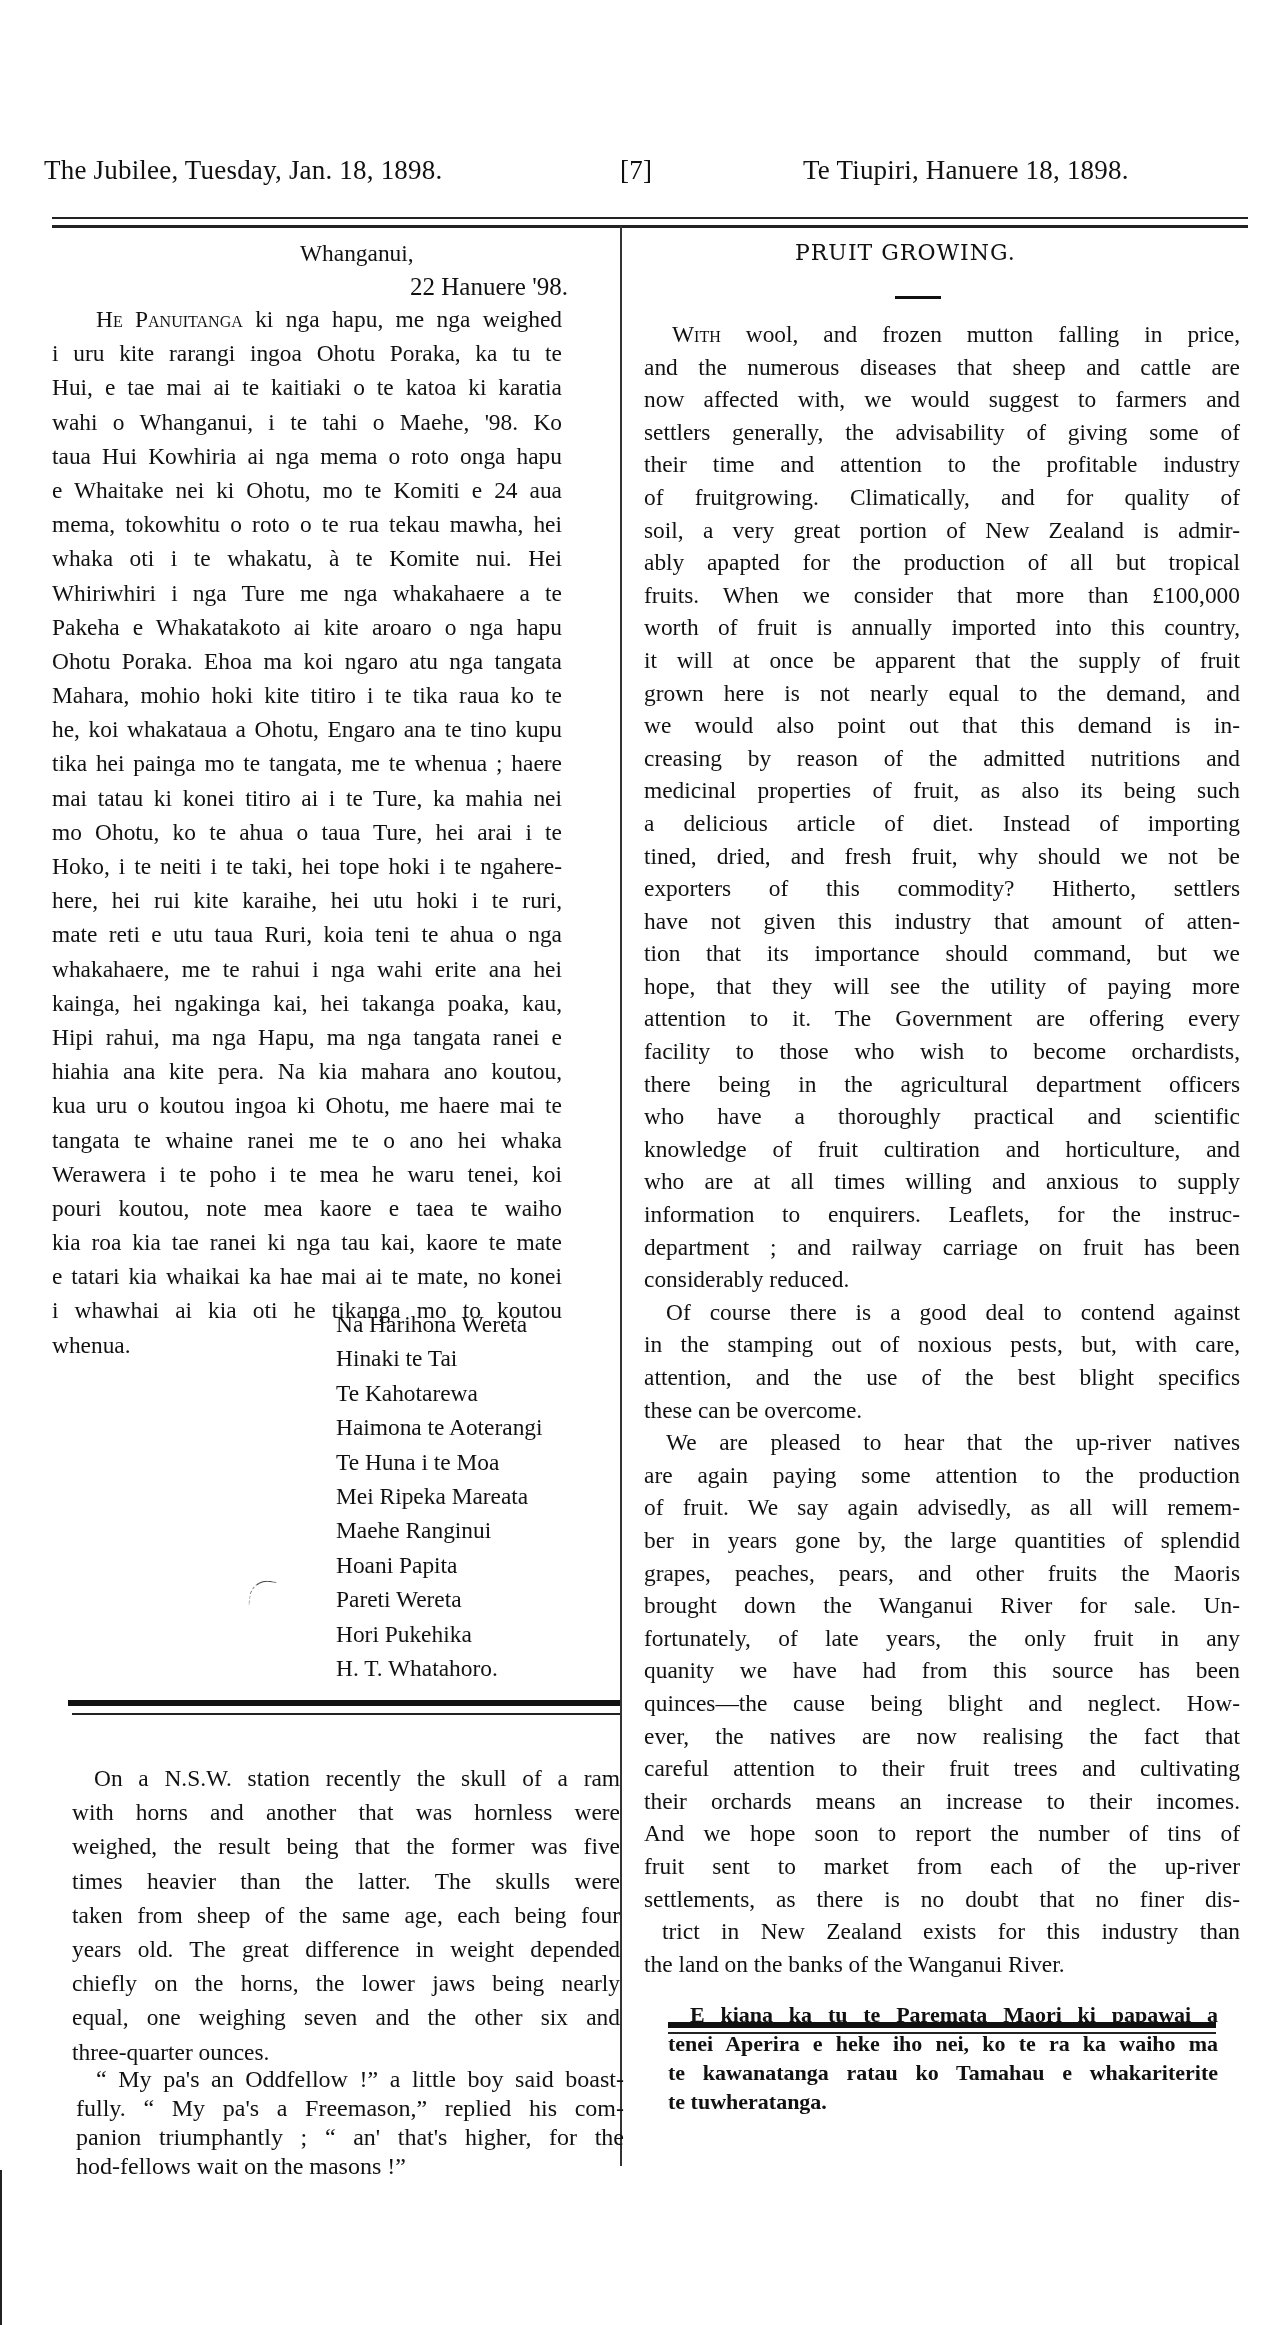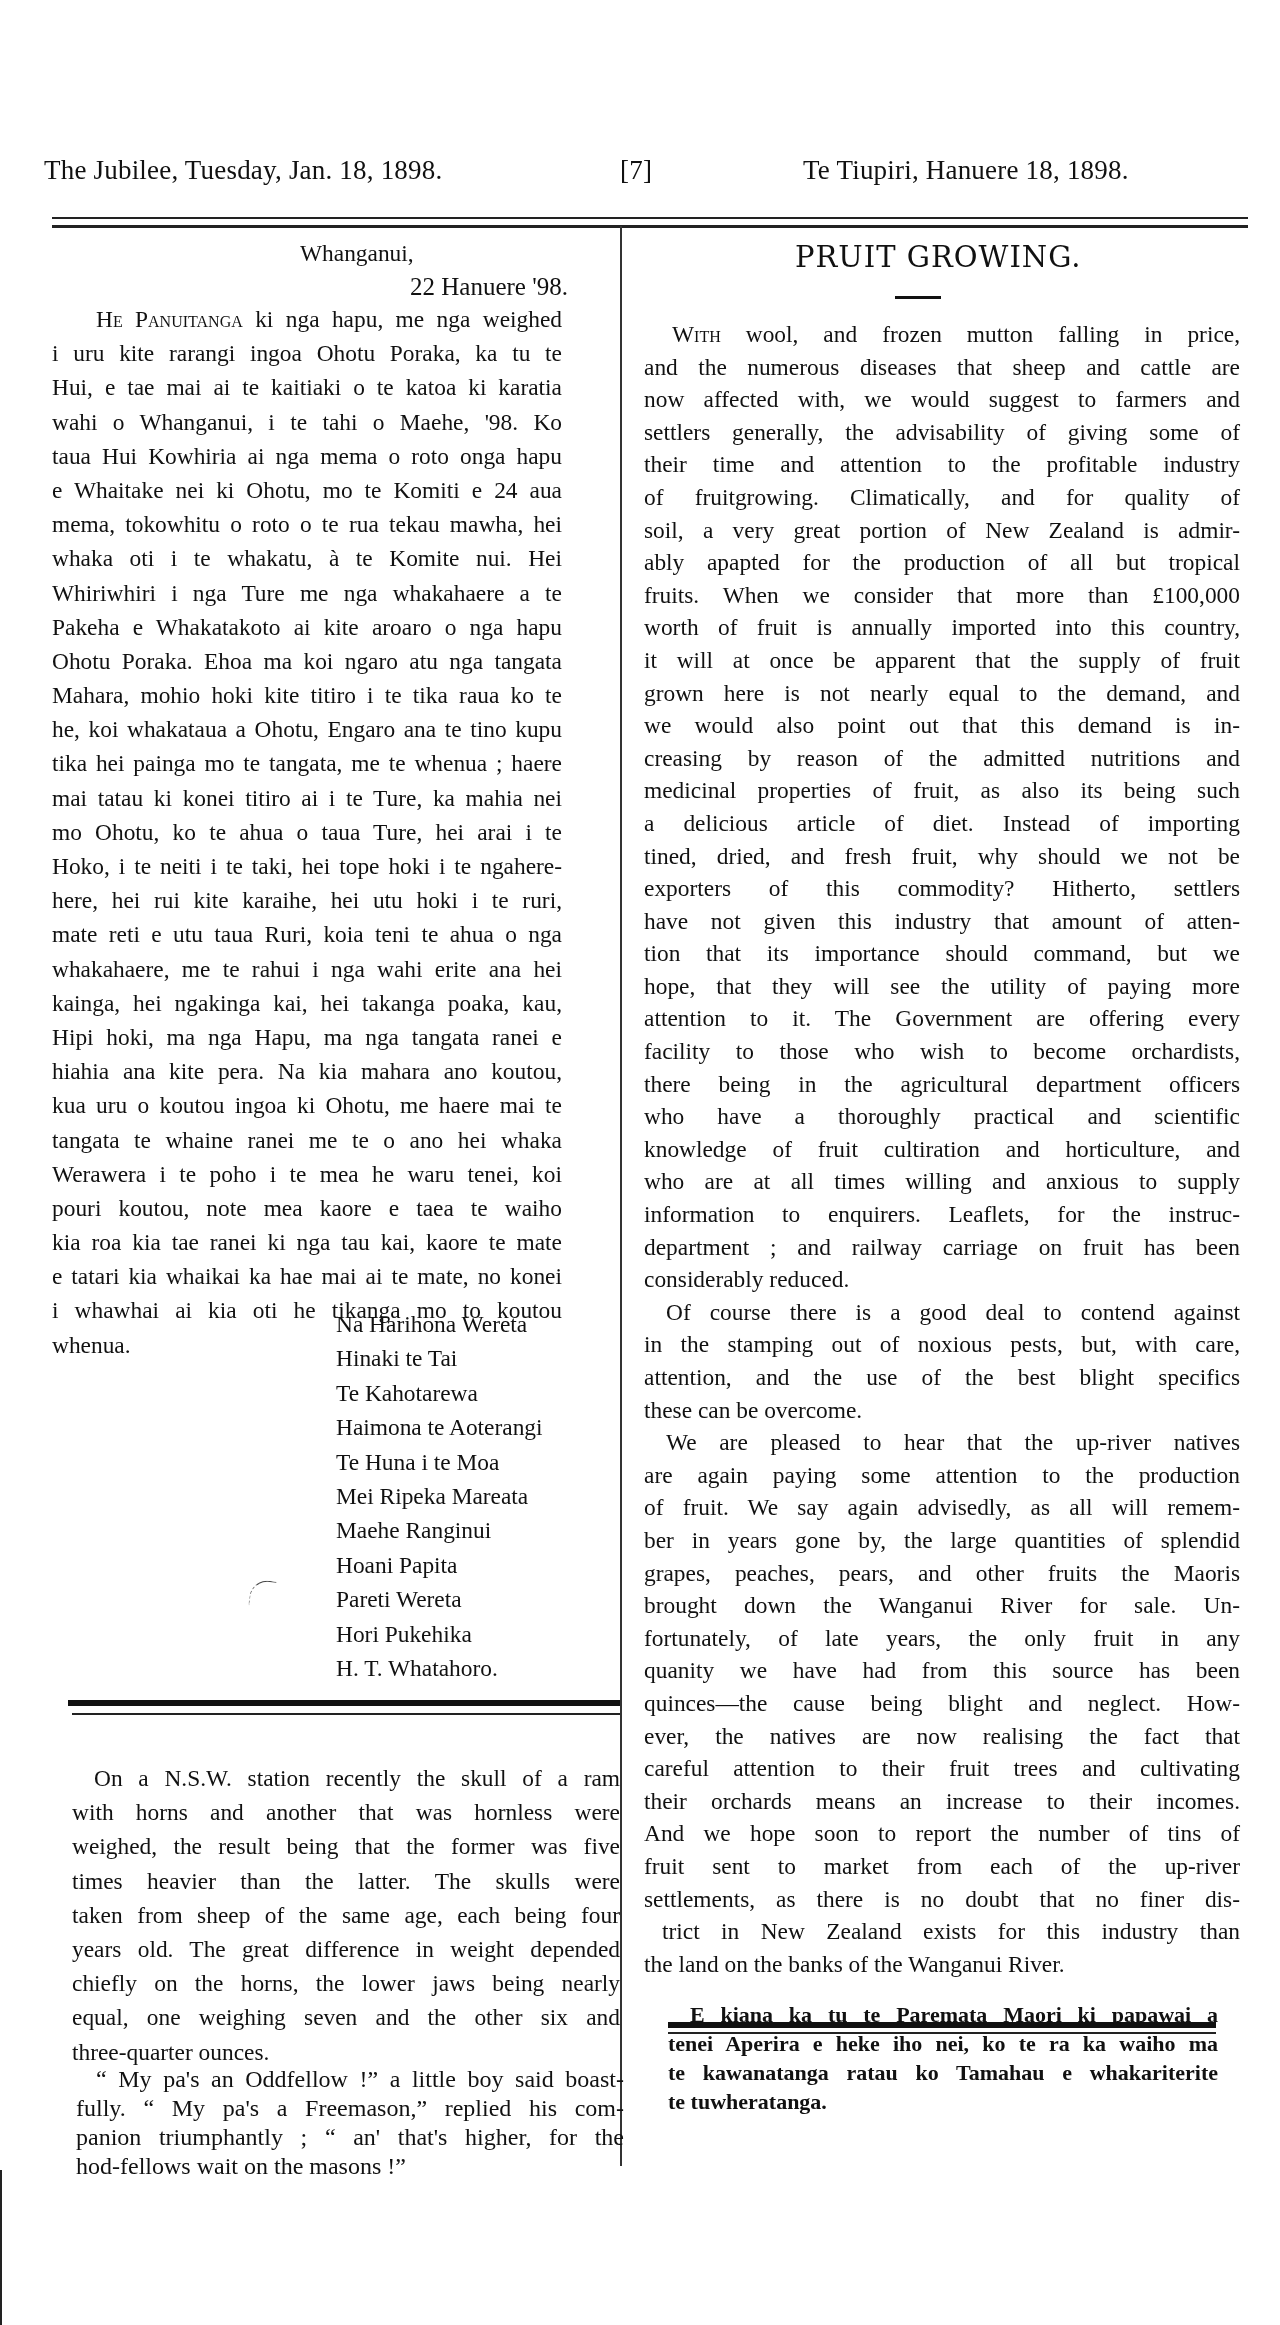--- a/index.html
+++ b/index.html
@@ -8,21 +8,21 @@
     .header-text { font-family: Liberation Serif, serif; font-size: 27px; top: 155px; letter-spacing: 0.2px; white-space: nowrap; }
     .rule-thin { position: absolute; height: 2px; background: #222; }
     .rule-thick { position: absolute; height: 6px; background: #111; }
     .vline { position: absolute; width: 2px; background: #333; }
     .col { position: absolute; font-family: "Liberation Serif", serif; font-size: 23.4px; line-height: 34.2px; text-align: justify; }
     .line { display: block; text-align: justify; text-align-last: justify; white-space: nowrap; height: 34.2px; }
     .line.last { text-align-last: left; }
     .sc { font-variant: small-caps; }
     .sig { position: absolute; font-family: "Liberation Serif", serif; font-size: 23.4px; line-height: 34.4px; left: 336px; }
     .sig div { height: 34.4px; white-space: nowrap; }
-    .title { font-family: "DejaVu Serif", serif; font-size: 29px; letter-spacing: 1px; }
+    .title { font-family: "DejaVu Serif", serif; font-size: 22px; letter-spacing: 1px; }
     .short-rule { position: absolute; width: 46px; height: 3px; background: #111; }
     .bold-col { font-weight: bold; font-family: "Liberation Serif", serif; }
     .tight { line-height: 29px; }
     .tight .line { height: 29px; }
     .blot { position: absolute; border-top: 1.5px solid #444; border-left: 1.5px dashed #777; border-radius: 18px 0 0 0; width: 24px; height: 26px; transform: rotate(8deg); }
   </style>
 </head>
 <body>
 
 <div class="abs header-text" style="left:44px;">The Jubilee, Tuesday, Jan. 18, 1898.</div>
@@ -52,21 +52,21 @@
   <span class="line">Mahara, mohio hoki kite titiro i te tika raua ko te</span>
   <span class="line">he, koi whakataua a Ohotu, Engaro ana te tino kupu</span>
   <span class="line">tika hei painga mo te tangata, me te whenua ; haere</span>
   <span class="line">mai tatau ki konei titiro ai i te Ture, ka mahia nei</span>
   <span class="line">mo Ohotu, ko te ahua o taua Ture, hei arai i te</span>
   <span class="line">Hoko, i te neiti i te taki, hei tope hoki i te ngahere-</span>
   <span class="line">here, hei rui kite karaihe, hei utu hoki i te ruri,</span>
   <span class="line">mate reti e utu taua Ruri, koia teni te ahua o nga</span>
   <span class="line">whakahaere, me te rahui i nga wahi erite ana hei</span>
   <span class="line">kainga, hei ngakinga kai, hei takanga poaka, kau,</span>
-  <span class="line">Hipi hoki, ma nga Hapu, ma nga tangata ranei e</span>
+  <span class="line">Hipi rahui, ma nga Hapu, ma nga tangata ranei e</span>
   <span class="line">hiahia ana kite pera. Na kia mahara ano koutou,</span>
   <span class="line">kua uru o koutou ingoa ki Ohotu, me haere mai te</span>
   <span class="line">tangata te whaine ranei me te o ano hei whaka</span>
   <span class="line">Werawera i te poho i te mea he waru tenei, koi</span>
   <span class="line">pouri koutou, note mea kaore e taea te waiho</span>
   <span class="line">kia roa kia tae ranei ki nga tau kai, kaore te mate</span>
   <span class="line">e tatari kia whaikai ka hae mai ai te mate, no konei</span>
   <span class="line">i whawhai ai kia oti he tikanga mo to koutou</span>
   <span class="line last">whenua.</span>
 </div>

